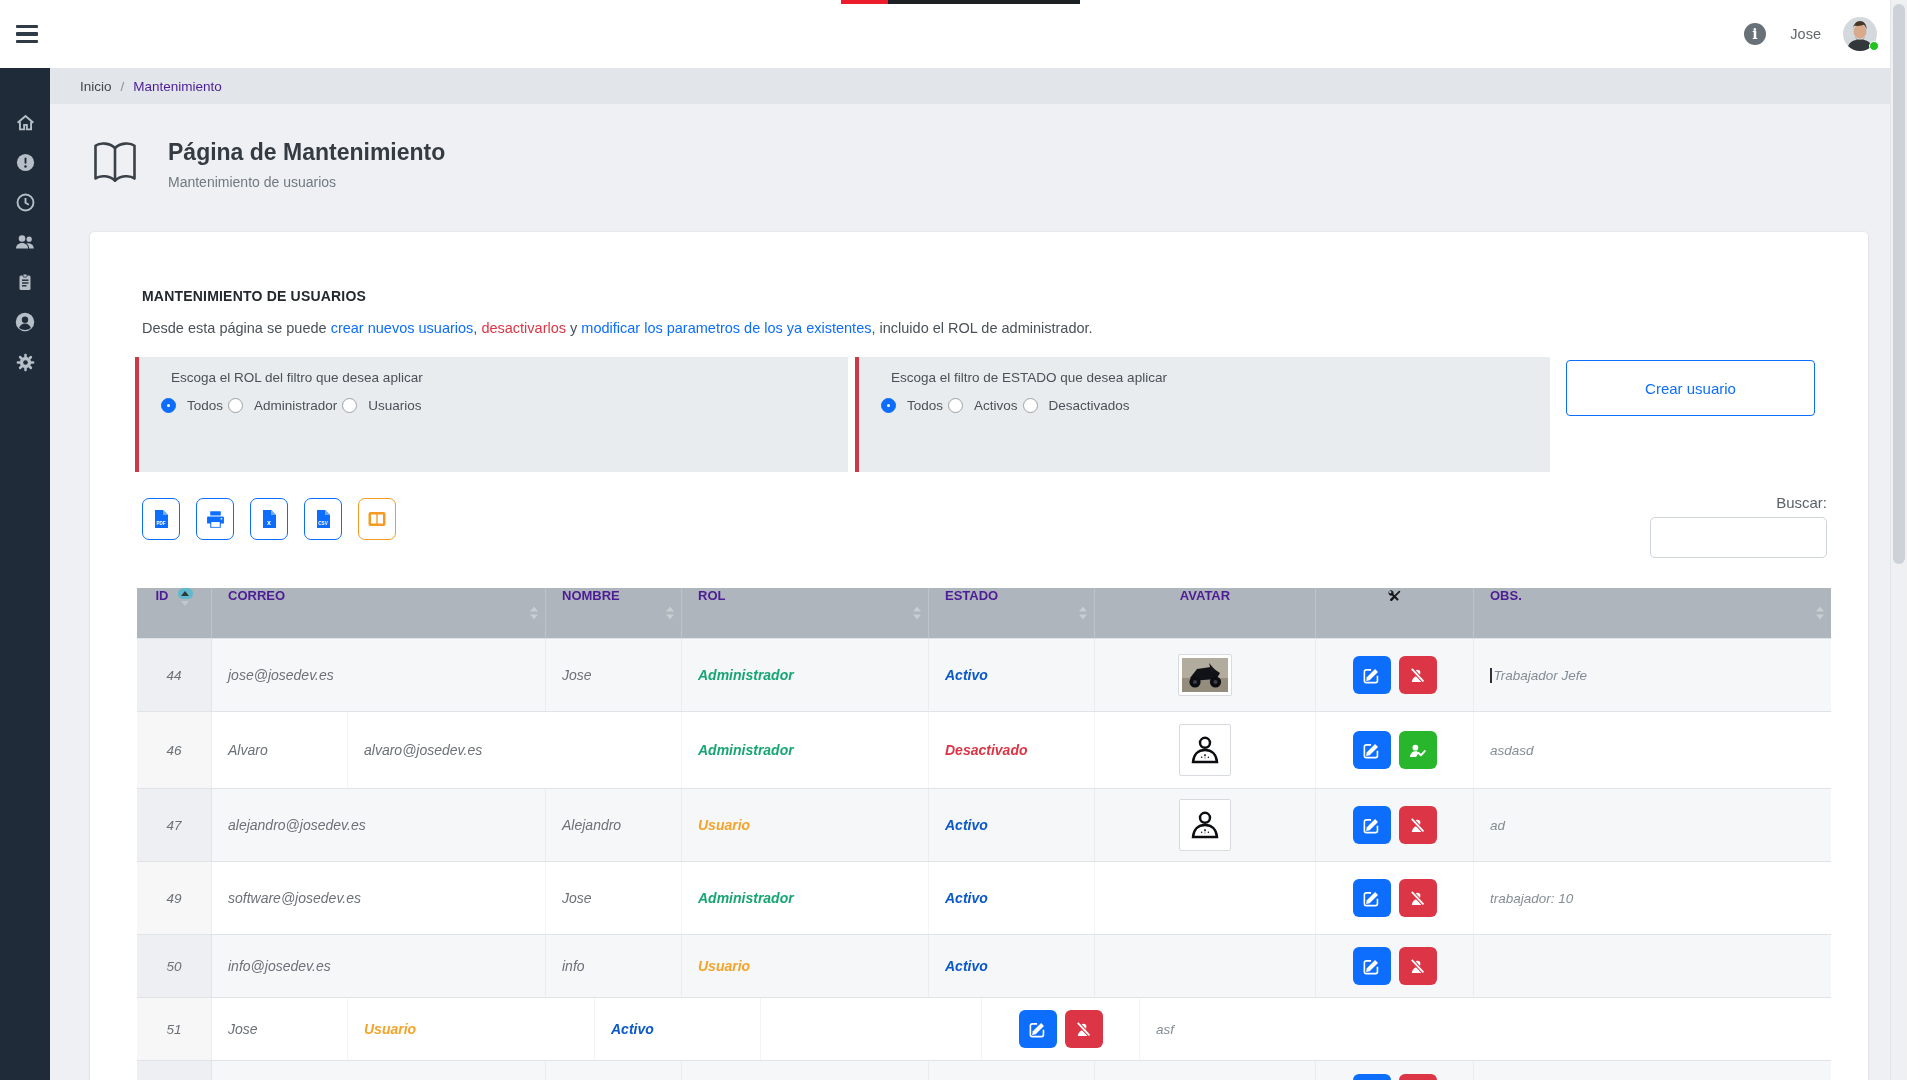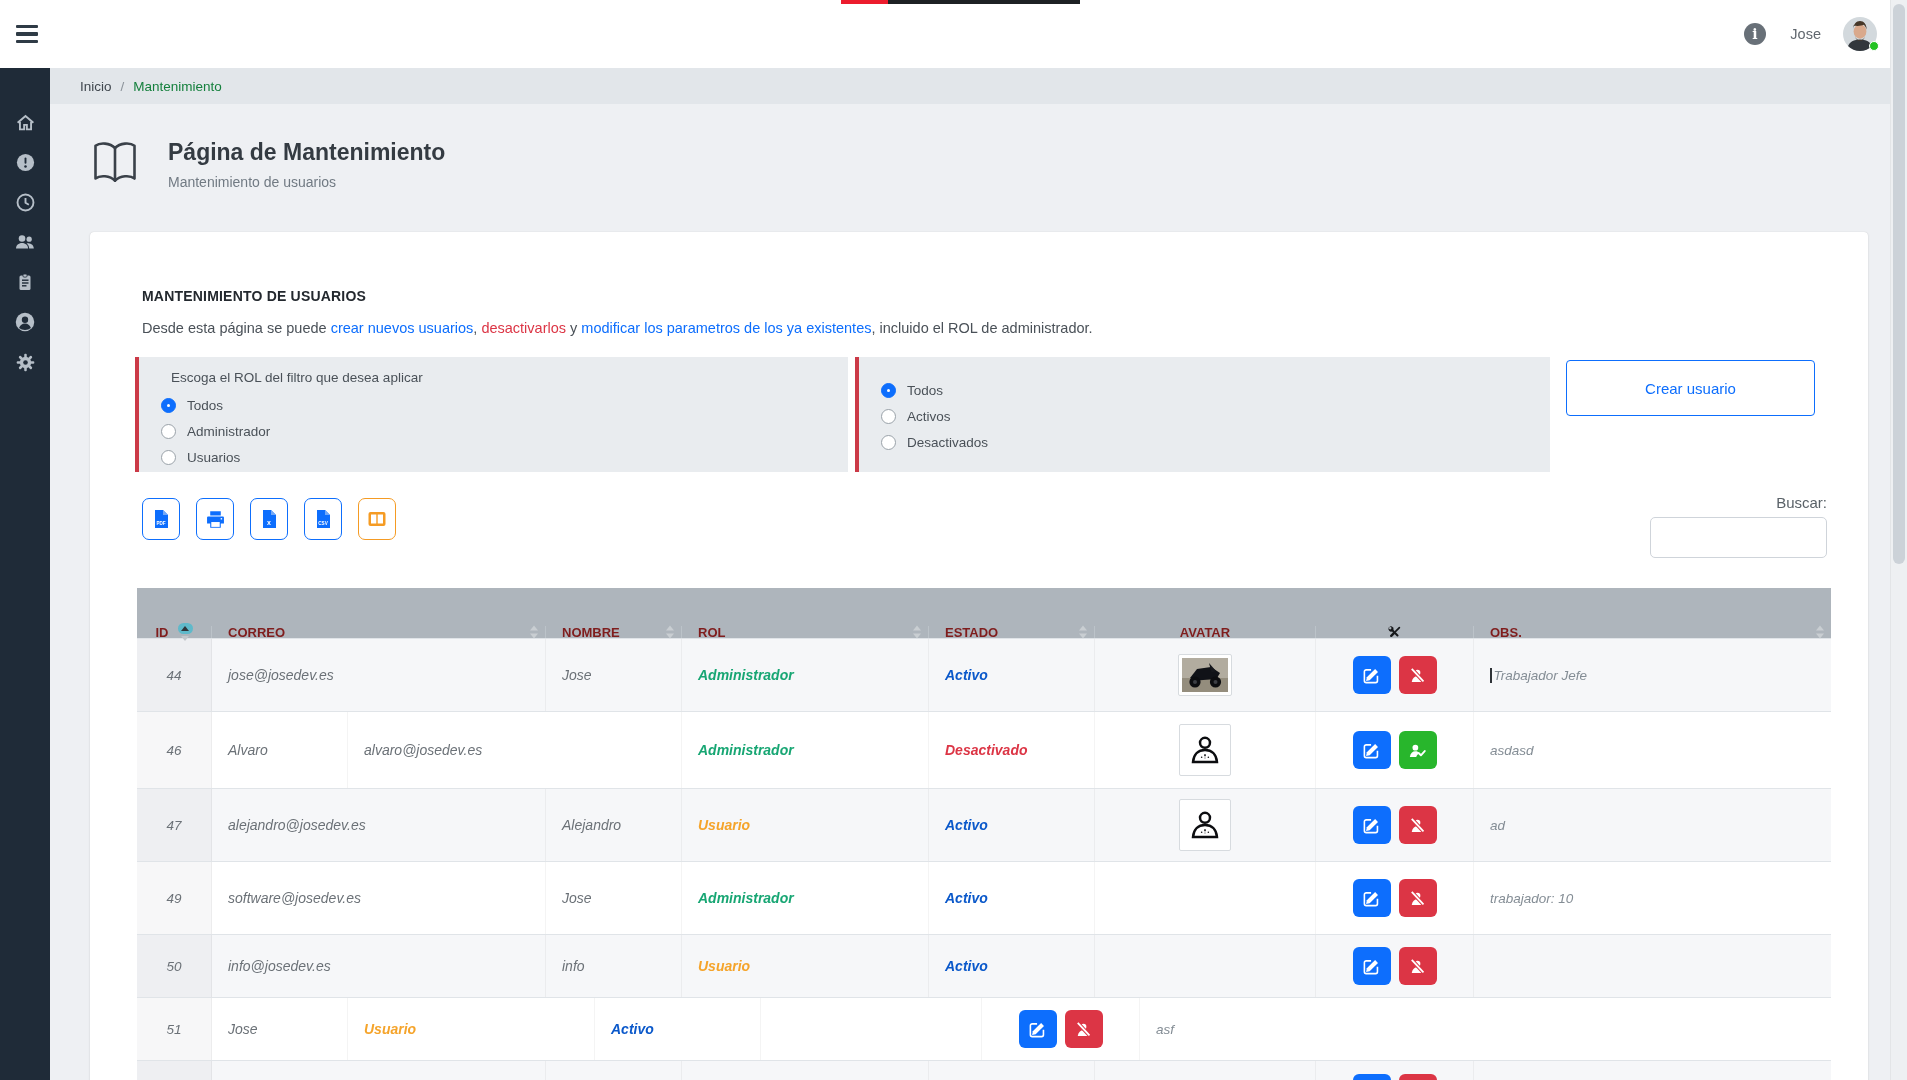--- a/index.html
+++ b/index.html
@@ -25,41 +25,41 @@
 
   
   .sidebar { position:absolute; top:68px; left:0; width:50px; height:1012px; background:#1f2b38; z-index:20; }
   .side-icon { width:50px; height:40px; display:flex; align-items:center; justify-content:center; cursor:pointer; }
   .sidebar .side-icon:first-child { margin-top:34px; }
 
   
   .breadcrumb-band { position:absolute; top:68px; left:50px; right:17px; height:36px; background:#e2e6ea; display:flex; align-items:center; padding-left:30px; font-size:13.5px; }
   .crumb-home { color:#40474e; cursor:pointer; }
   .crumb-sep { color:#8a9199; margin:0 9px; }
-  .crumb-current { color:#15803d; }
+  .crumb-current { color:#4c1d95; }
 
   
   .content { position:absolute; top:104px; left:50px; right:17px; bottom:0; background:#eef0f3; }
   .page-header { position:absolute; top:34px; left:38px; display:flex; align-items:center; gap:26px; }
   .page-titles .title { font-size:23px; font-weight:bold; color:#343b42; }
   .page-titles .subtitle { font-size:14px; color:#717a83; margin-top:8px; }
 
   
   .card { position:absolute; top:128px; left:40px; width:1778px; height:1010px; background:#fff; border-radius:4px; box-shadow:0 0 1px rgba(0,0,0,.18), 0 1px 3px rgba(0,0,0,.08); }
   .section-title { position:absolute; top:56px; left:52px; font-size:14px; font-weight:bold; color:#23282e; letter-spacing:.2px; }
   .desc { position:absolute; top:88px; left:52px; font-size:14.5px; color:#4a5158; }
   .desc .lnk-blue { color:#0d6efd; cursor:pointer; }
   .desc .lnk-red { color:#dc3545; cursor:pointer; }
 
   
   .filter-box { position:absolute; top:125px; height:115px; background:#e9ecef; border-left:4px solid #cb3a47; padding:13px 20px 0 22px; }
   .filter-rol { left:45px; width:713px; }
   .filter-estado { left:765px; width:695px; }
   .filter-title { font-size:13.5px; color:#4a5158;margin-left:10px; }
-  .radio-list { margin-top:10px; display:flex; flex-direction:column; gap:5px; }
+  .radio-list { margin-top:10px; display:flex; flex-direction:row; gap:5px; }
   .radio-row { display:flex; align-items:center; gap:11px; height:21px; cursor:pointer; }
   .radio { width:15px; height:15px; border-radius:50%; background:#fff; border:1.5px solid #9aa2a9; flex:0 0 auto; position:relative; }
   .radio.checked { background:#0d6efd; border-color:#0d6efd; }
   .radio.checked::after { content:""; position:absolute; left:4.5px; top:4.5px; width:3.5px; height:3.5px; border-radius:50%; background:#fff; }
   .radio-label { font-size:13.5px; color:#4a5158; }
 
   .create-btn { position:absolute; top:128px; left:1476px; width:249px; height:56px; background:#fff; border:1px solid #0d6efd; border-radius:4px; color:#0d6efd; font-size:15px; display:flex; align-items:center; justify-content:center; cursor:pointer; }
 
   
   .export-row { position:absolute; top:266px; left:52px; display:flex; gap:16px; }
@@ -67,21 +67,21 @@
   .exp-btn.orange { border-color:#f59b23; }
 
   
   .search-label { position:absolute; top:262px; left:1560px; width:177px; text-align:right; font-size:15px; color:#5a6268; }
   .search-input { position:absolute; top:285px; left:1560px; width:177px; height:41px; border:1px solid #cfd4da; border-radius:5px; background:#fff; padding:0 10px; font-size:14px; color:#4a5158; outline:none; }
 
   
   .table { position:absolute; top:356px; left:47px; width:1694px; font-size:14px; }
   .tr { display:flex; width:1694px; }
   .thead { height:50px; background:#aeb5bc; }
-  .th { display:flex; align-items:center; font-weight:bold; font-size:13px; color:#7f1d1d; position:relative; border-right:1px solid #bcc3c9;margin-top:38px; }
+  .th { display:flex; align-items:flex-start; font-weight:bold; font-size:13px; color:#4c1d95; position:relative; border-right:1px solid #bcc3c9; }
   .th:last-child { border-right:none; }
   .td { display:flex; align-items:center; border-right:1px solid rgba(0,0,0,.045); overflow:hidden; }
   .td:last-child { border-right:none; }
   .row { border-top:1px solid #e0e4e8; background:#fff;font-style:italic; }
   .row.stripe { background:#f6f7f9; }
   .col-id     { width:75px;  justify-content:center; }
   .col-correo { width:334px; padding-left:16px; }
   .col-nombre { width:136px; padding-left:16px; }
   .col-rol    { width:247px; padding-left:16px; }
   .col-estado { width:166px; padding-left:16px; }
@@ -269,20 +269,21 @@
           <span class="radio-label">Administrador</span>
         </label>
         <label class="radio-row">
           <span class="radio"></span>
           <span class="radio-label">Usuarios</span>
         </label>
       </div>
     </div>
 
     <div class="filter-box filter-estado">
+      <div class="filter-title">Escoga el filtro de ESTADO que desea aplicar</div>
       <div class="radio-list">
         <label class="radio-row">
           <span class="radio checked"></span>
           <span class="radio-label">Todos</span>
         </label>
         <label class="radio-row">
           <span class="radio"></span>
           <span class="radio-label">Activos</span>
         </label>
         <label class="radio-row">

